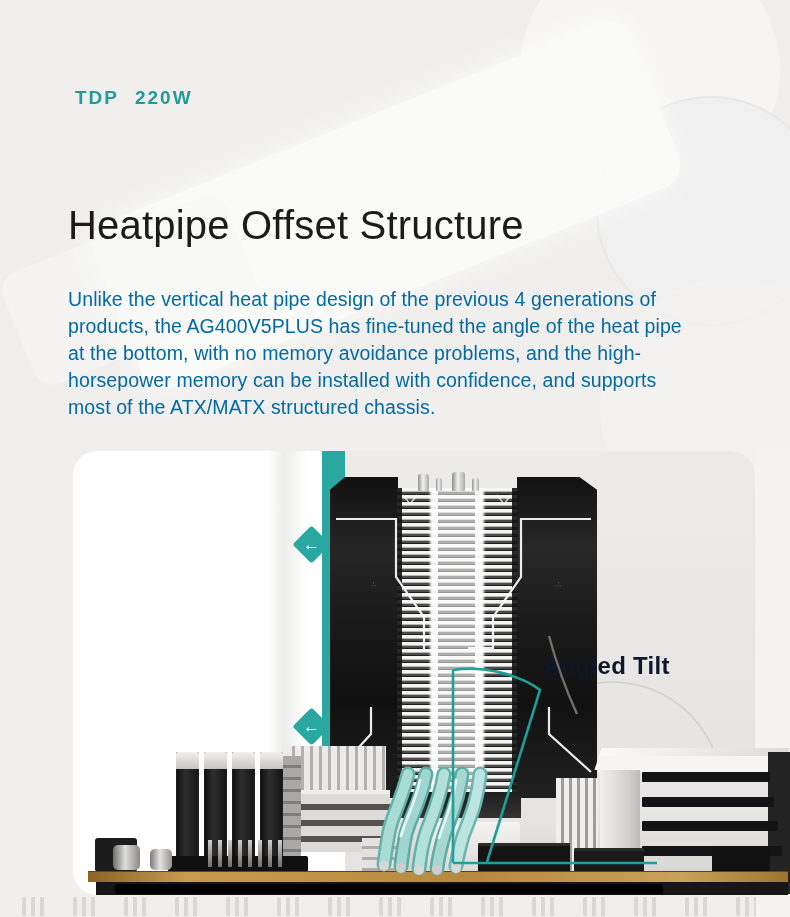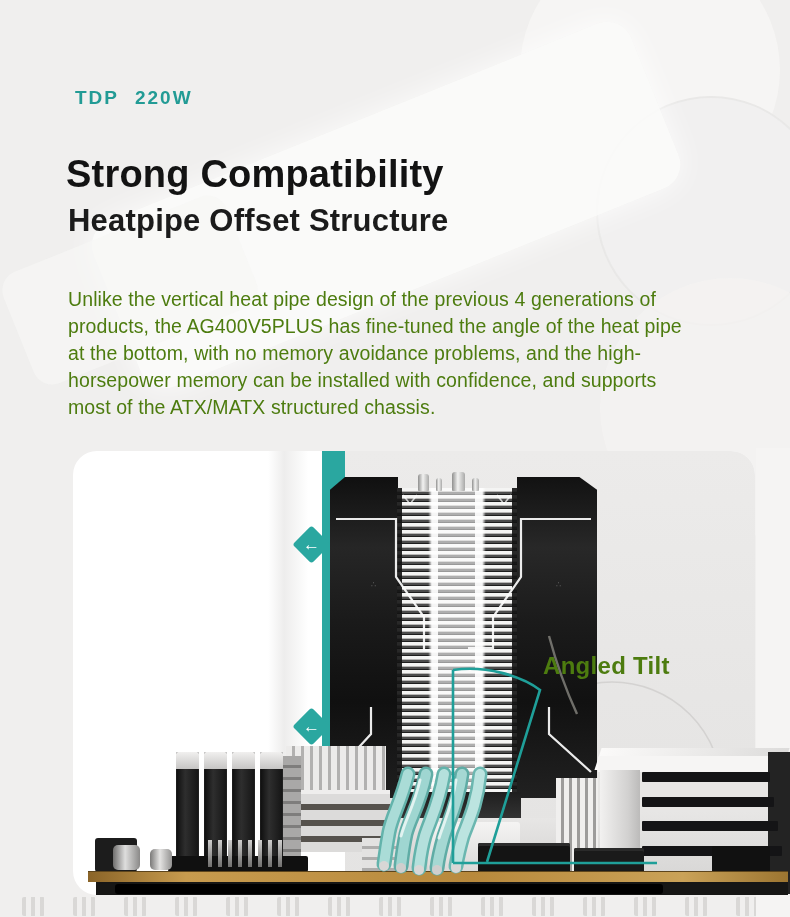--- a/index.html
+++ b/index.html
@@ -21,41 +21,41 @@
   .g-slab { left:96px; top:116px; width:580px; height:178px; border-radius:26px;
             background:rgba(250,250,249,.95); transform:rotate(-22deg);
             box-shadow:0 0 30px rgba(255,255,255,.8); }
   .g-slab2 { left:10px; top:230px; width:240px; height:120px; border-radius:20px;
              background:rgba(247,246,245,.7); transform:rotate(-22deg); }
 
   
   .tdp { left:75px; top:87px; font-size:19px; font-weight:700; color:#229b95;
          letter-spacing:2px; word-spacing:9px; }
   .title { left:66px; top:153px; font-size:38px; font-weight:700; color:#131313; letter-spacing:.2px; }
-  .subtitle { left:68px; top:203px; font-size:31px; font-weight:700; color:#1b1b1b; letter-spacing:.2px; }
+  .subtitle { left:68px; top:203px; font-size:40px; font-weight:400; color:#1b1b1b; letter-spacing:.2px; }
   .desc { left:68px; top:286px; width:634px; font-size:19.5px; line-height:27px;
-          color:#4d7c0f; letter-spacing:.1px; }
+          color:#0369a1; letter-spacing:.1px; }
 
   
   .card { left:73px; top:451px; width:682px; height:444px; background:#ffffff; border-radius:24px; }
   .photo { left:345px; top:451px; width:410px; height:444px; border-radius:0 24px 0 0;
            background:linear-gradient(180deg,#ecebea 0%,#e7e6e5 55%,#e4e3e2 100%); }
   .bg-right { left:756px; top:448px; width:34px; height:469px; background:#f5f4f3; }
   .col-shadow { left:268px; top:451px; width:54px; height:346px;
                 background:linear-gradient(90deg, rgba(223,222,221,0), rgba(223,222,221,.55) 30%, #ffffff 75%); }
 
   
   .teal-bar { left:322px; top:451px; width:23px; height:347px; background:#2aa7a0; }
   .diamond { width:27px; height:27px; background:#2aa7a0; transform:rotate(45deg);
              display:flex; align-items:center; justify-content:center; border-radius:3px; }
   .diamond span { transform:rotate(-45deg); color:#fff; font-weight:900; font-size:17px; line-height:1; }
   .d1 { left:298px; top:531px; } .d2 { left:298px; top:713px; }
   .callout-a { left:144px; top:599px; font-size:23px; font-weight:600; color:#26a29b; letter-spacing:.3px; }
   .callout-b { left:96px; top:656px; font-size:17.5px; font-weight:600; color:#26a29b; letter-spacing:.2px; }
-  .callout-c { left:543px; top:652px; font-size:24px; font-weight:600; color:#4d7c0f; letter-spacing:.3px; }
+  .callout-c { left:543px; top:652px; font-size:24px; font-weight:600; color:#0f172a; letter-spacing:.3px; }
 
   
   .fan-l { left:330px; top:477px; width:68px; height:321px;
            background:linear-gradient(180deg,#101010,#262626 22%,#1a1a1a 45%,#101010 70%,#1f1f1f);
            clip-path:polygon(0 4%, 22% 0, 100% 0, 100% 100%, 22% 100%, 0 96%); }
   .fan-r { left:517px; top:477px; width:80px; height:321px;
            background:linear-gradient(180deg,#121212,#282828 22%,#1b1b1b 45%,#111 70%,#212121);
            clip-path:polygon(0 0, 78% 0, 100% 4%, 100% 96%, 78% 100%, 0 100%); }
   .fins { left:397px; top:488px; width:120px; height:307px;
     background:
@@ -132,21 +132,20 @@
 
 <div class="page">
 
   <div class="abs g-circle1 z1"></div>
   <div class="abs g-circle2 z1"></div>
   <div class="abs g-circle3 z1"></div>
   <div class="abs g-slab z1"></div>
   <div class="abs g-slab2 z1"></div>
 
   <div class="abs tdp z2">TDP 220W</div>
-  <h1 class="abs title z2">Strong Compatibility</h1>
   <h2 class="abs subtitle z2">Heatpipe Offset Structure</h2>
   <p class="abs desc z2">Unlike the vertical heat pipe design of the previous 4 generations of products, the AG400V5PLUS has fine-tuned the angle of the heat pipe at the bottom, with no memory avoidance problems, and the high-horsepower memory can be installed with confidence, and supports most of the ATX/MATX structured chassis.</p>
 
   <div class="abs card z2"></div>
   <div class="abs bg-right z1"></div>
   <div class="abs photo z3"></div>
   <div class="abs col-shadow z3"></div>
   <div class="abs teal-bar z3"></div>
 
   <svg class="overlay z3" width="790" height="917">

